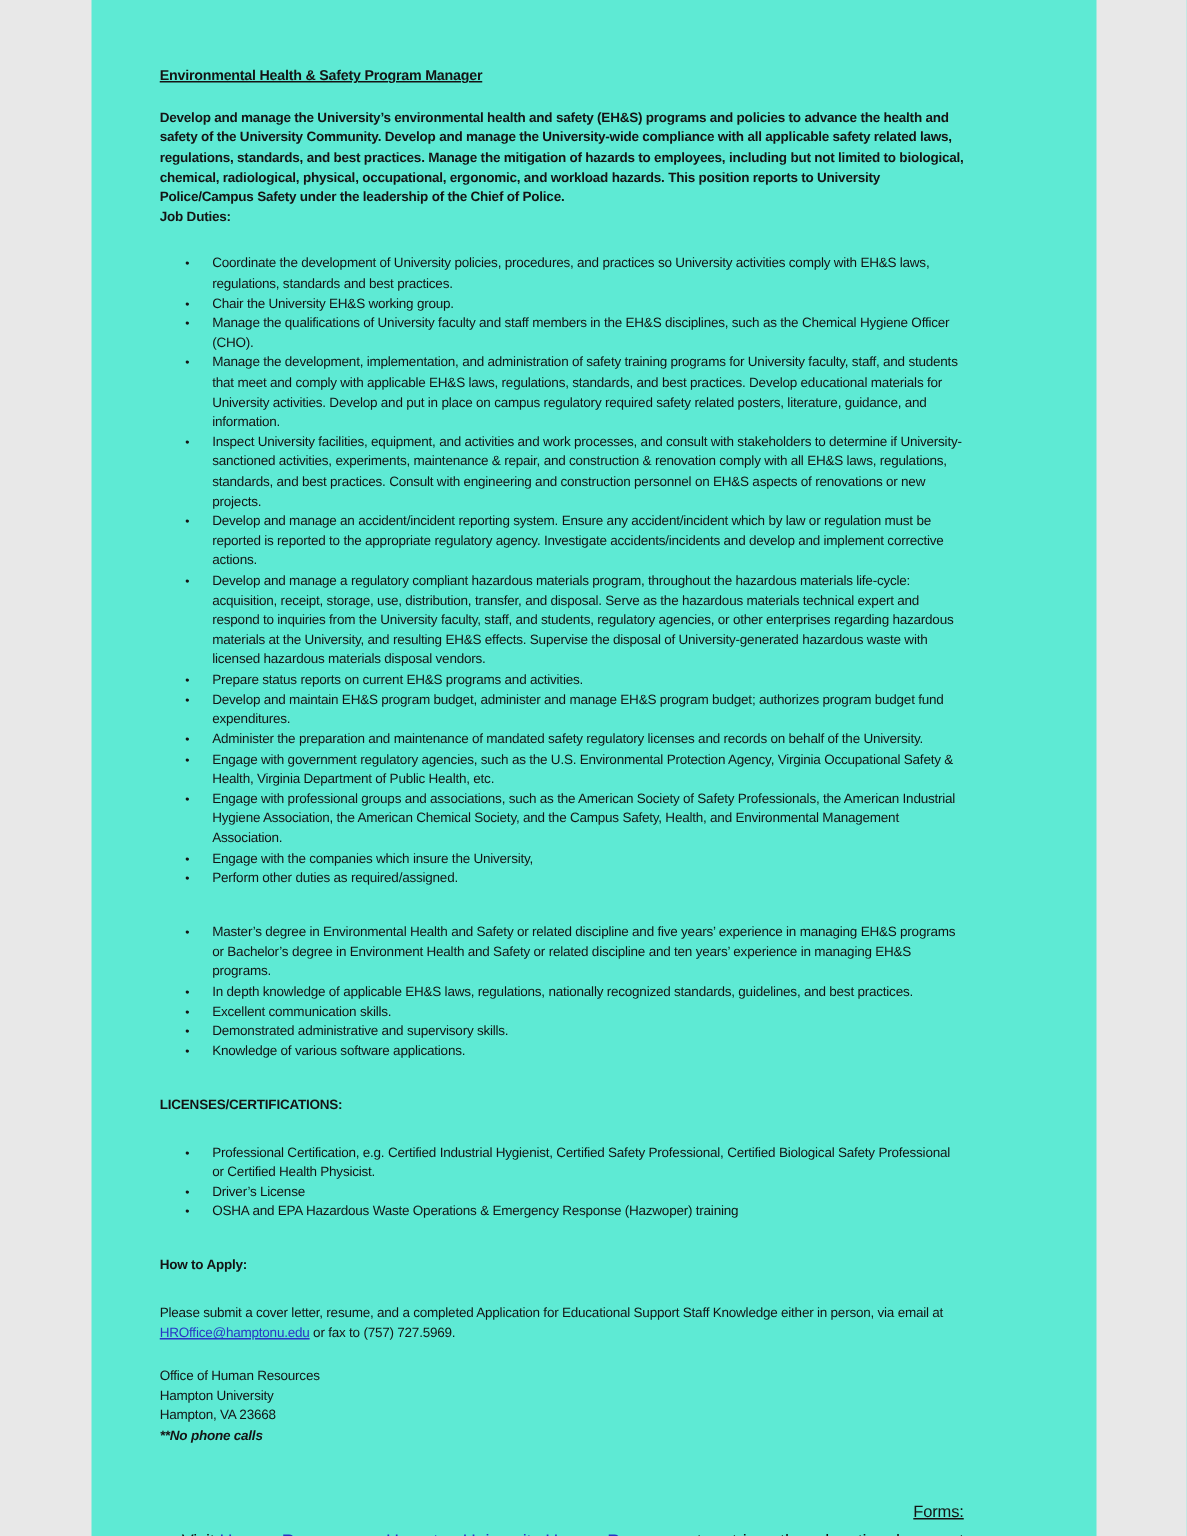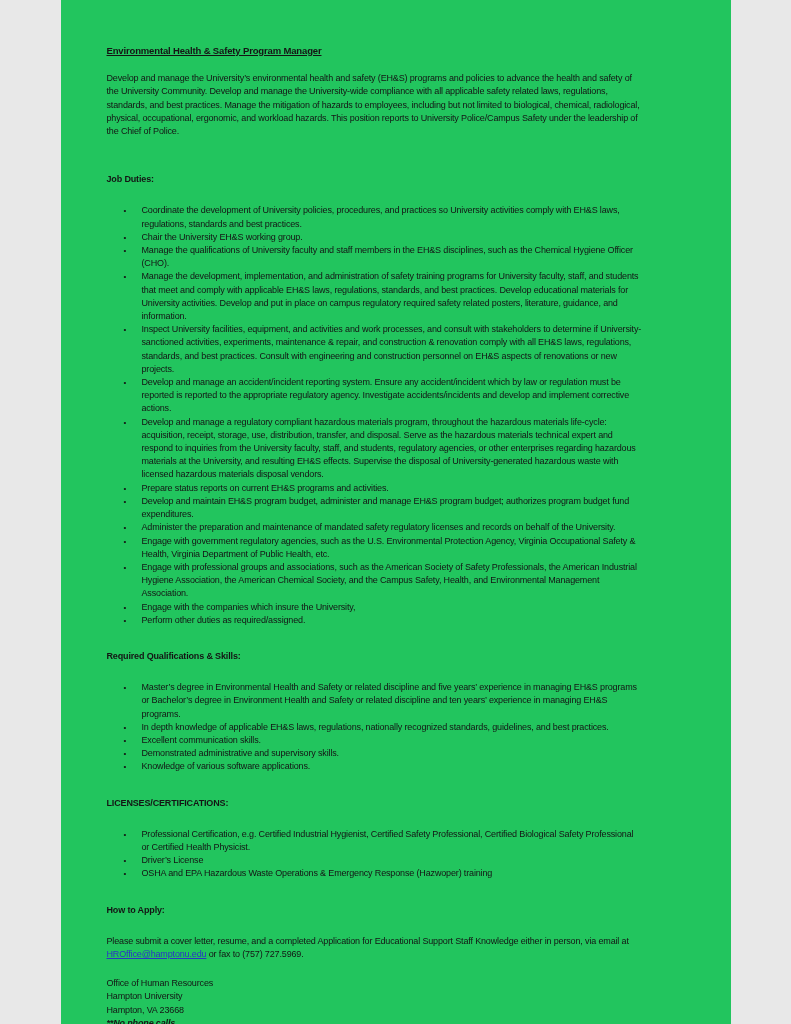--- a/index.html
+++ b/index.html
@@ -1,36 +1,36 @@
 <!DOCTYPE html>
 <html><head>
 <meta charset="utf-8">
 <style>
   html,body{margin:0;padding:0;background:#e8e8e8;}
   .page{
     position:relative;
     width:670px;height:1024px;
     margin:0 auto;
-    background:#22c55e;
+    background:#5eead4;
     box-sizing:border-box;
     padding:44px 88px 0 46px;
     font-family:"Liberation Sans", sans-serif;
     color:#141414;
     font-size:9px;
     line-height:13.2px;
     letter-spacing:-0.15px;
     overflow:hidden;
   }
   .doc-title{
     font-size:9.5px;
     font-weight:bold;
     text-decoration:underline;
     margin:0 0 15px 0;
   }
-  .intro{margin:0 0 35px 0;}
+  .intro{margin:0 0 0 0;font-weight:bold;}
   .section-heading{
     font-size:9px;
     font-weight:bold;
     margin:0 0 18px 0;
   }
   ul.bullets{
     list-style:none;
     margin:0 0 23px 0;
     padding:0 0 0 35px;
   }
@@ -96,21 +96,20 @@
 
       <li><span>Engage with government regulatory agencies, such as the U.S. Environmental Protection Agency, Virginia Occupational Safety &amp;  Health, Virginia Department of Public Health, etc.</span></li>
 
       <li><span>Engage with professional groups and associations, such as the American Society of Safety Professionals, the American Industrial Hygiene Association, the American Chemical Society, and the Campus Safety, Health, and Environmental Management Association.</span></li>
 
       <li><span>Engage with the companies which insure the University,</span></li>
 
       <li><span>Perform other duties as required/assigned.</span></li>
     </ul>
 
-  <h2 class="section-heading">Required Qualifications &amp; Skills:</h2>
   <ul class="bullets">
 
       <li><span>Master’s degree in Environmental Health and Safety or related discipline and five years’ experience in managing EH&amp;S programs or  Bachelor’s degree in Environment Health and Safety or related discipline and ten years’ experience in managing EH&amp;S programs.</span></li>
 
       <li><span>In depth knowledge of applicable EH&amp;S laws, regulations, nationally recognized standards, guidelines, and best practices.</span></li>
 
       <li><span>Excellent communication skills.</span></li>
 
       <li><span>Demonstrated administrative and supervisory skills.</span></li>
 

